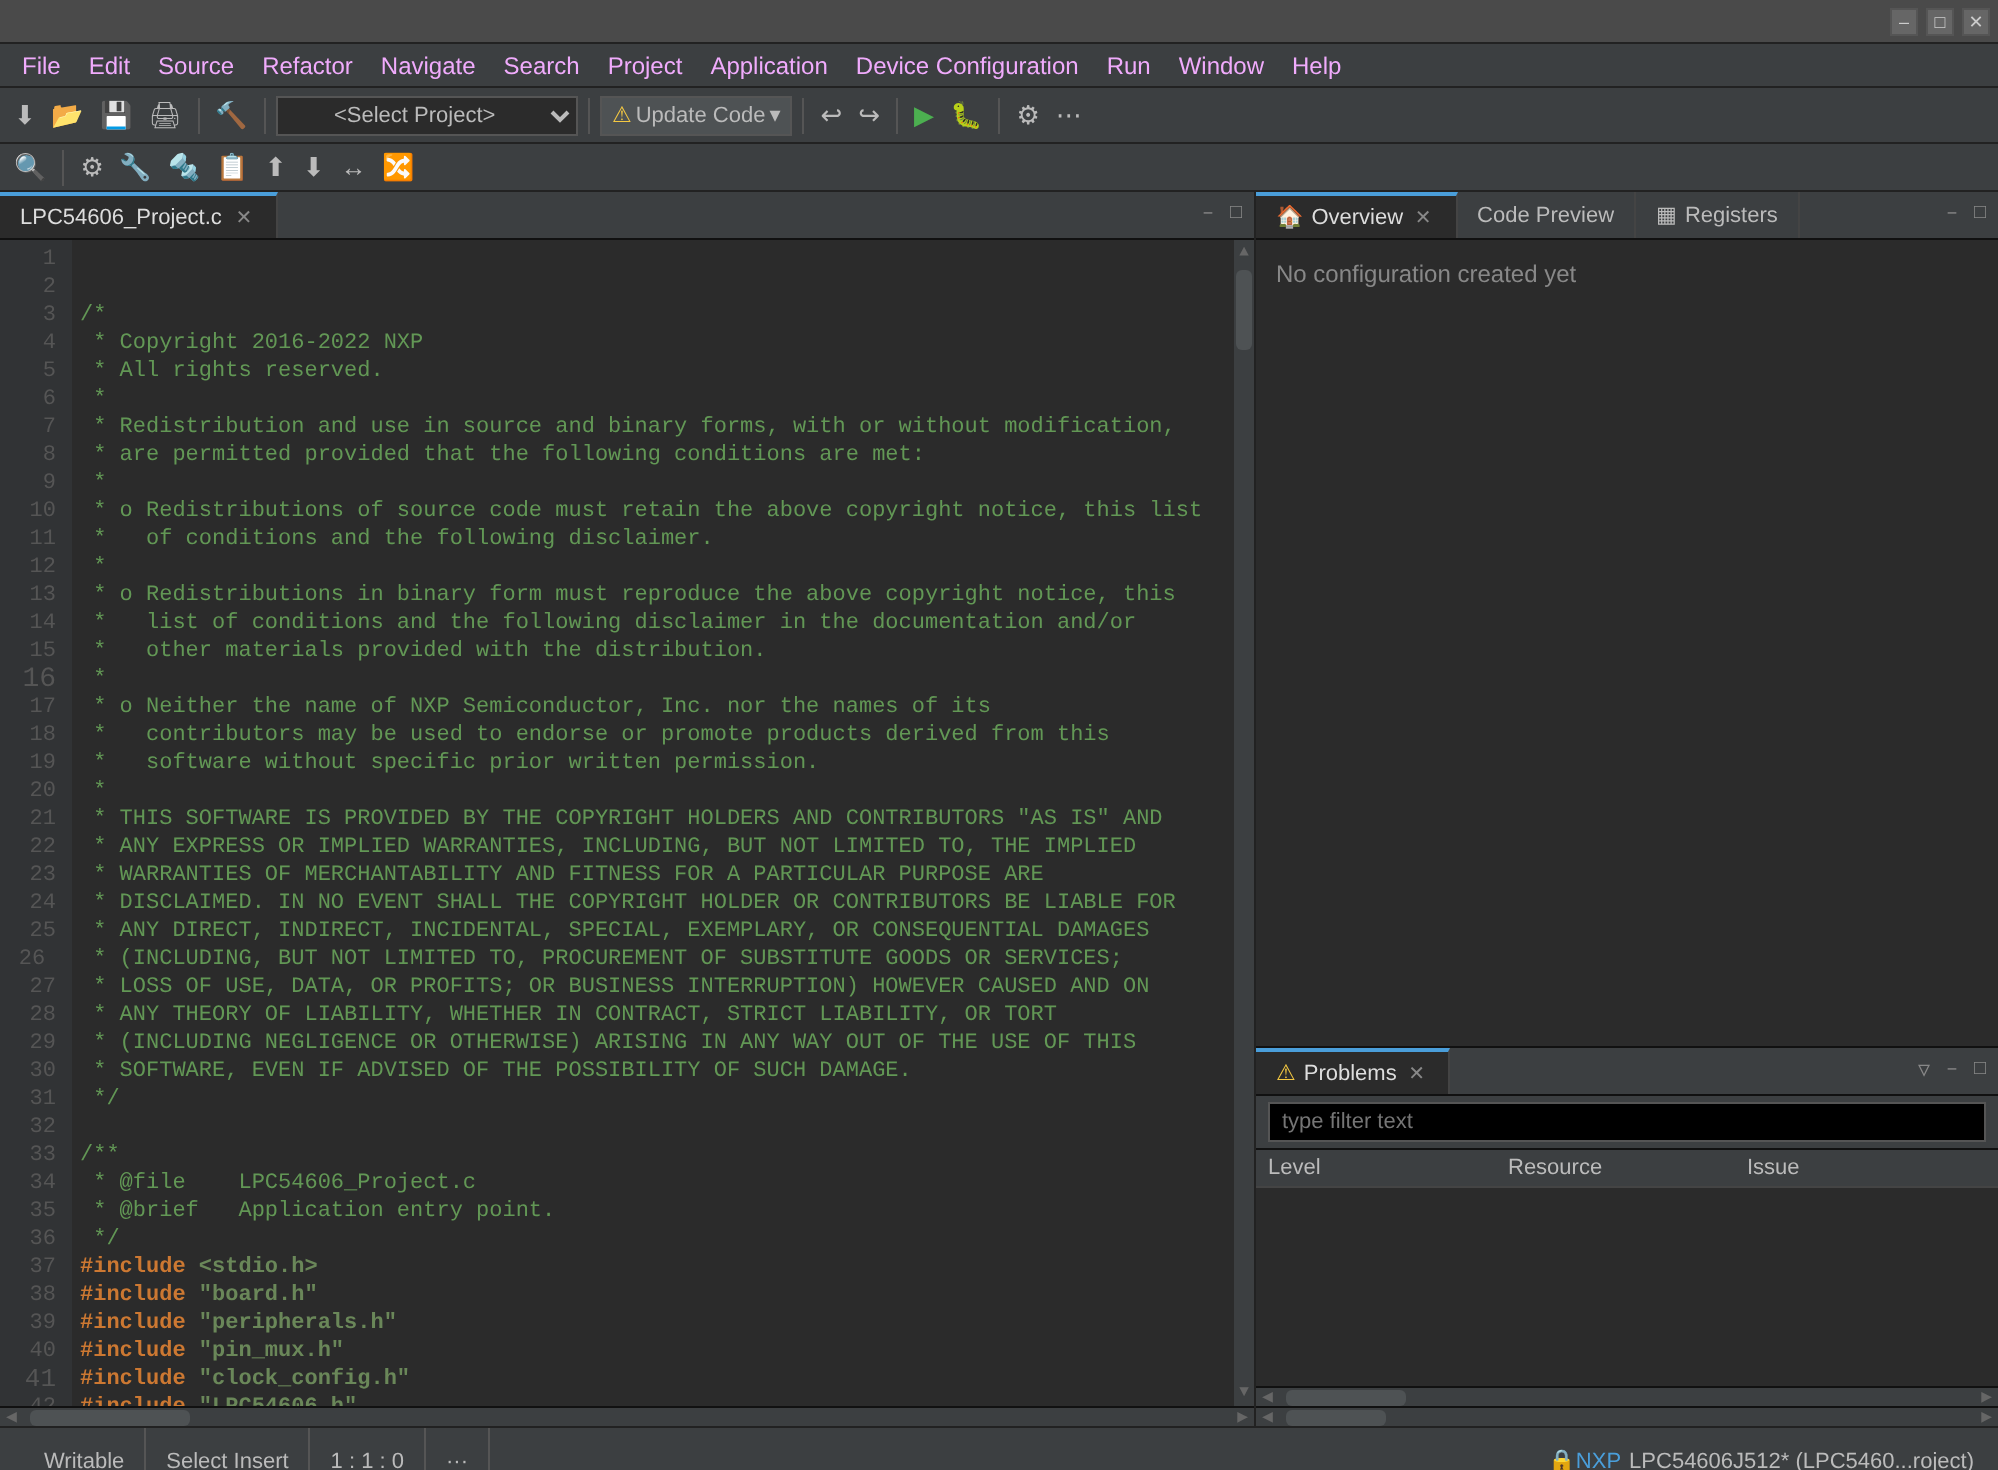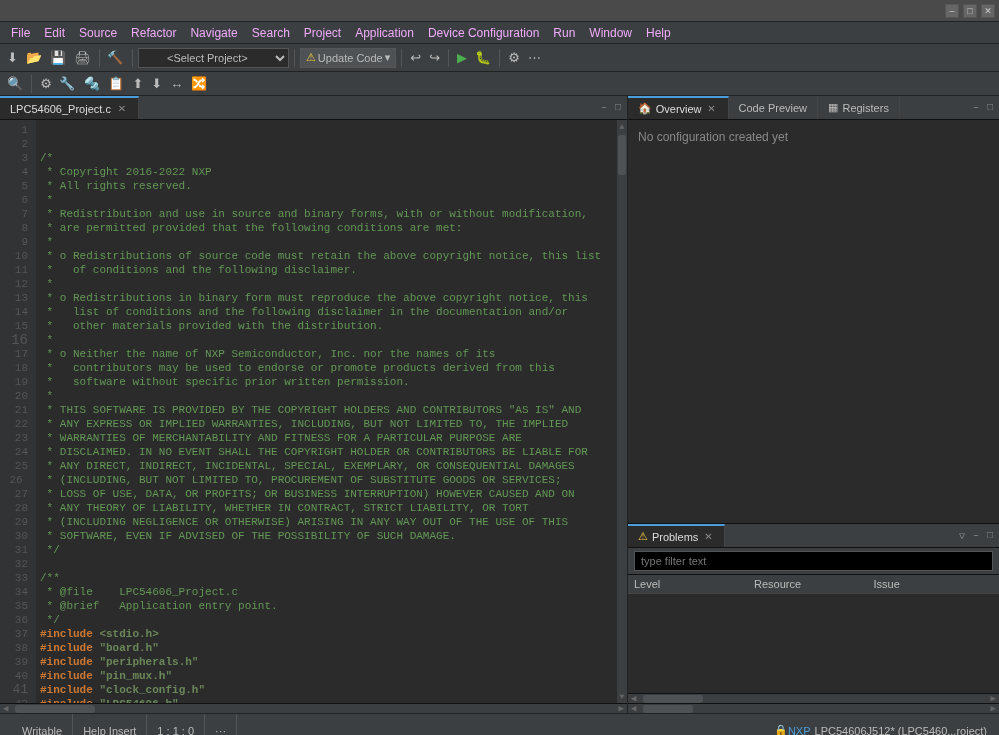--- a/index.html
+++ b/index.html
@@ -646,21 +646,21 @@
     </div>
   </div>
 
 </div>
 
 <div id="statusbar">
   <div class="status-item">
     <span>Writable</span>
   </div>
   <div class="status-item">
-    <span>Help Insert</span>
+    <span>Select Insert</span>
   </div>
   <div class="status-item">
     <span>1 : 1 : 0</span>
   </div>
   <div class="status-item">
     <span>···</span>
   </div>
   <div class="status-right">
     <span>🔒</span>
     <span class="status-nxp">NXP</span>

